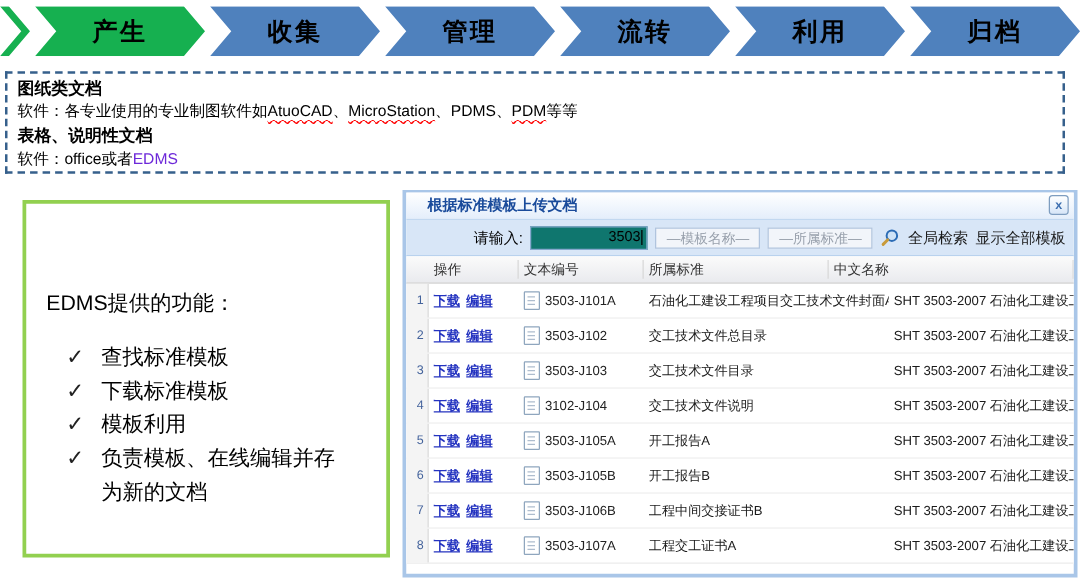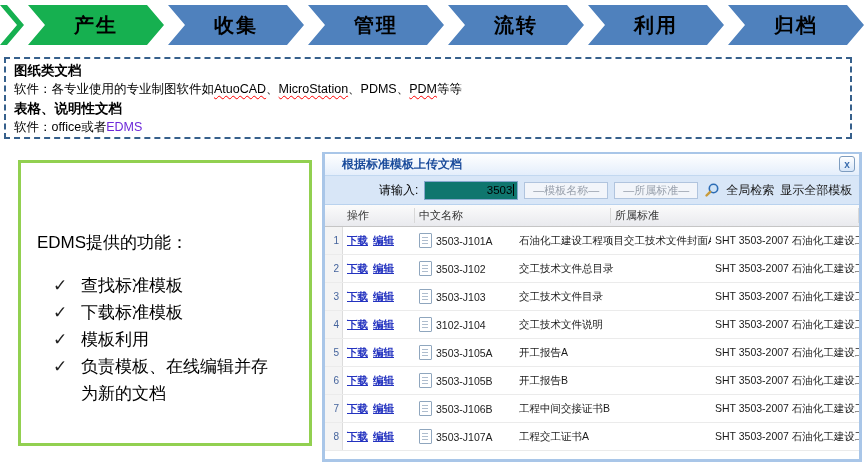--- a/index.html
+++ b/index.html
@@ -137,22 +137,23 @@
         <circle cx="9.5" cy="6.5" r="4.2" fill="#CFE3F7" stroke="#2C6CB5" stroke-width="1.6"></circle>
         <line x1="6.2" y1="9.8" x2="2.5" y2="13.5" stroke="#C89B3C" stroke-width="2.4" stroke-linecap="round"></line>
       </svg>
       <span class="tb-btn">全局检索</span>
       <span class="tb-btn">显示全部模板</span>
     </div>
     <div class="grid">
       <div class="ghead">
         <div class="gc c-num"></div>
         <div class="gc c-op">操作</div>
+        <div class="gc c-code">文本编号</div>
+        <div class="gc c-std">所属标准</div>
         <div class="gc c-name">中文名称</div>
-        <div class="gc c-std">所属标准</div>
       </div>
       <div id="grid-body">
           <div class="grow">
             <div class="cell cell-num">1</div>
             <div class="cell cell-op">
               <span class="glink">下载</span>
               <span class="glink">编辑</span>
             </div>
             <div class="cell cell-code">
               <span class="doc-icon"></span>

